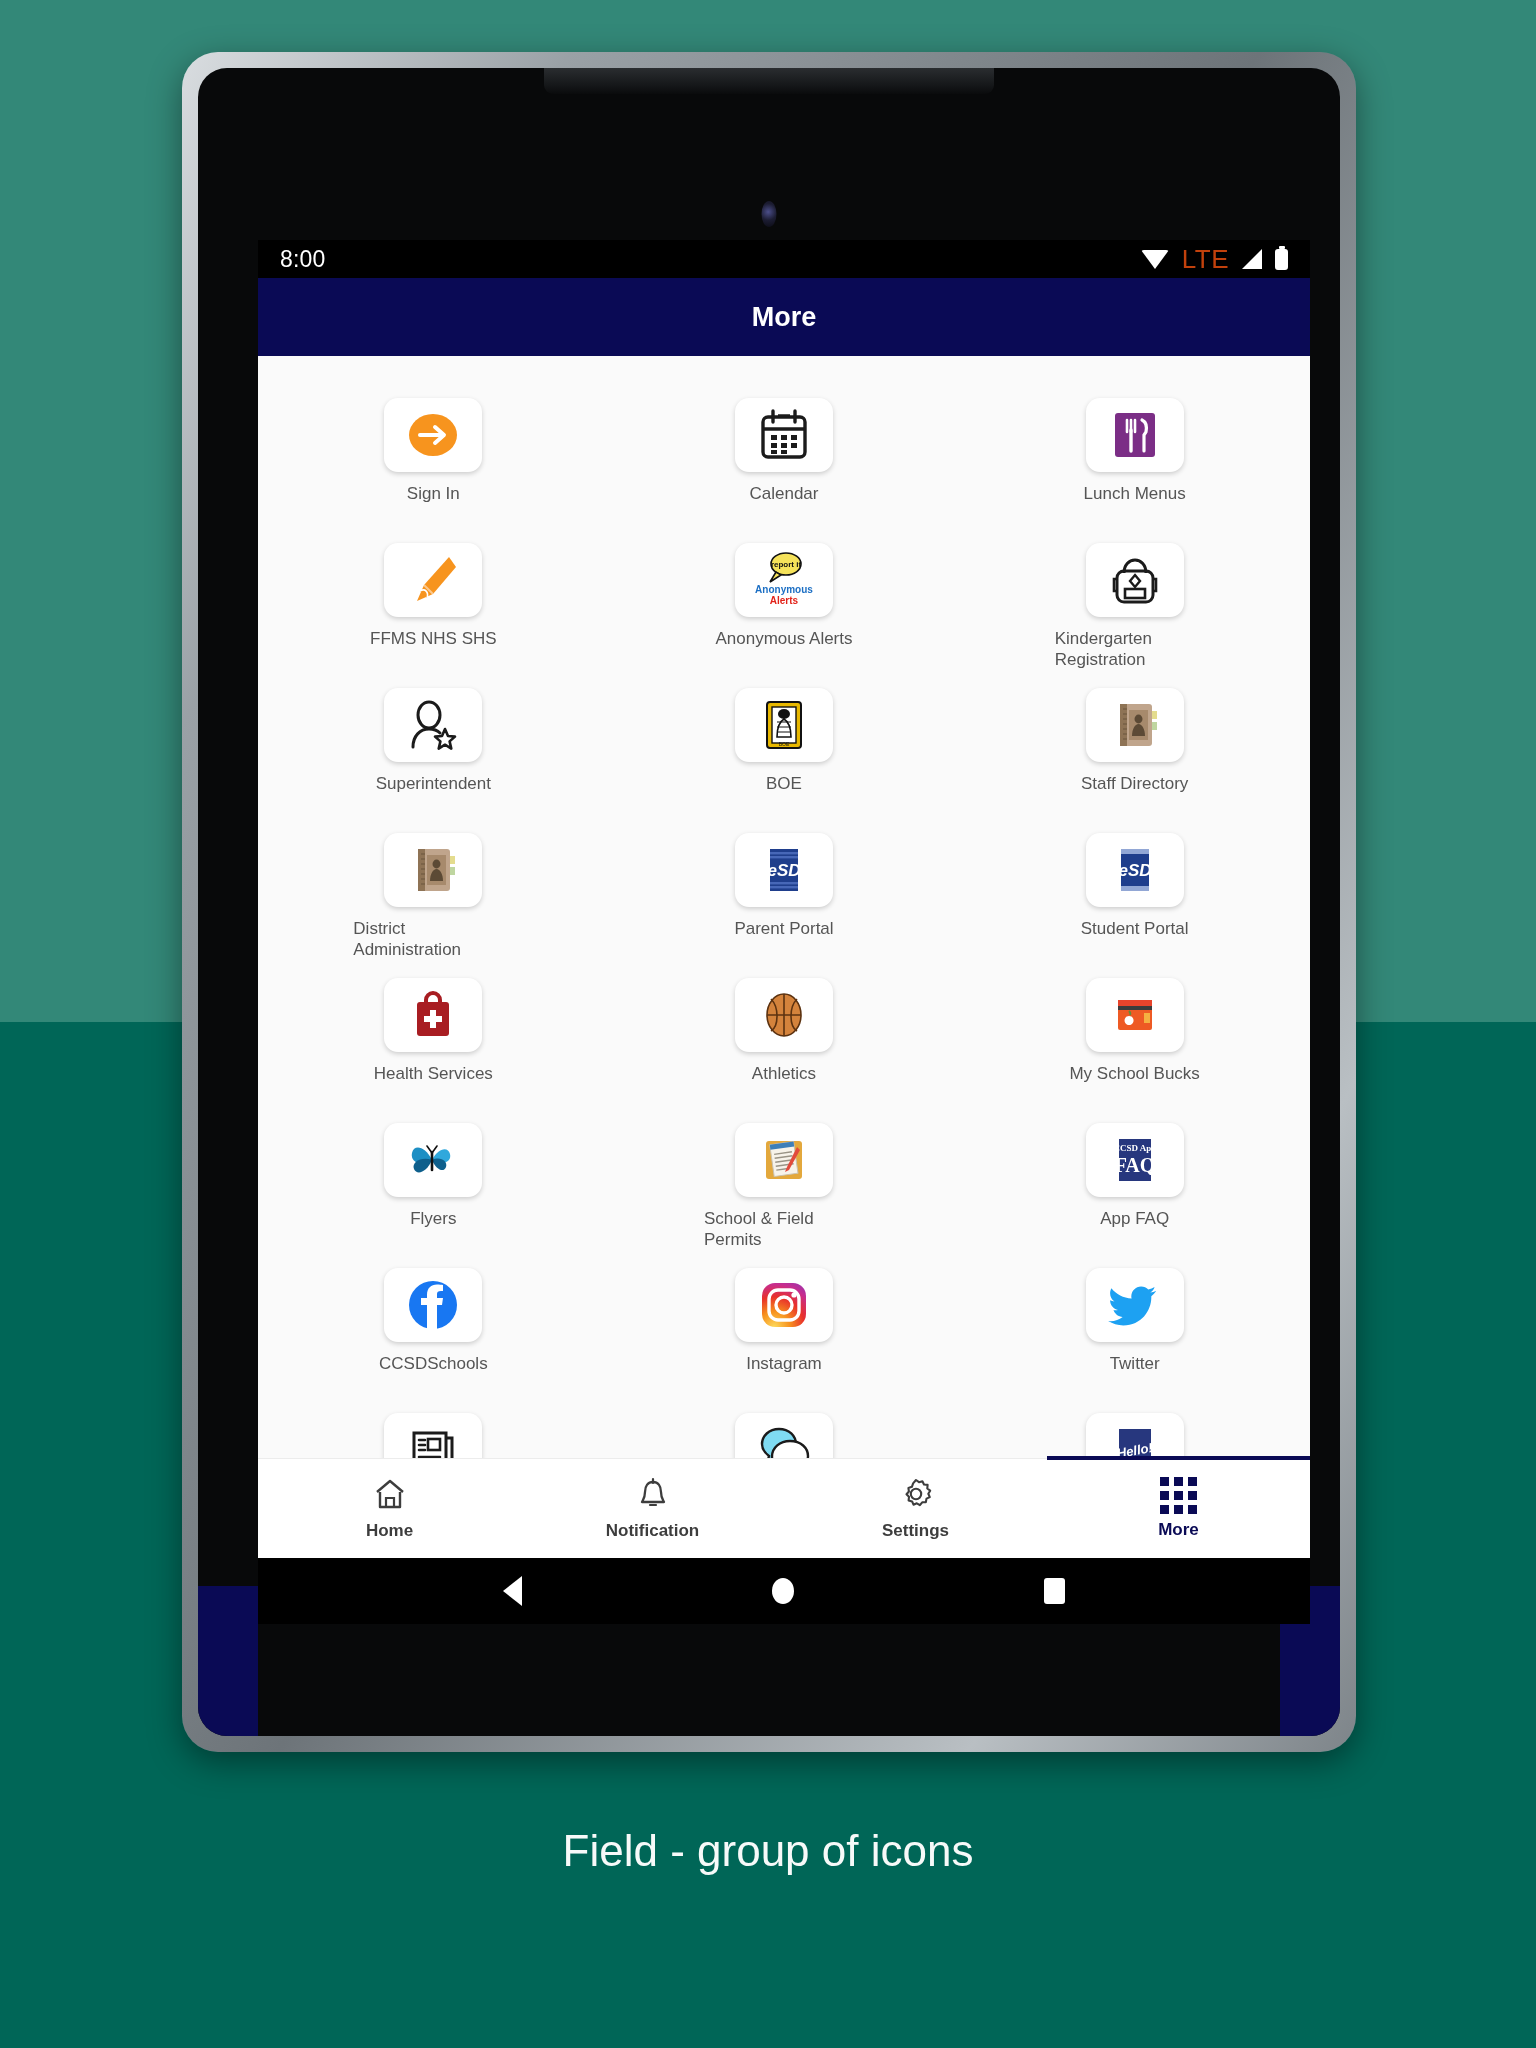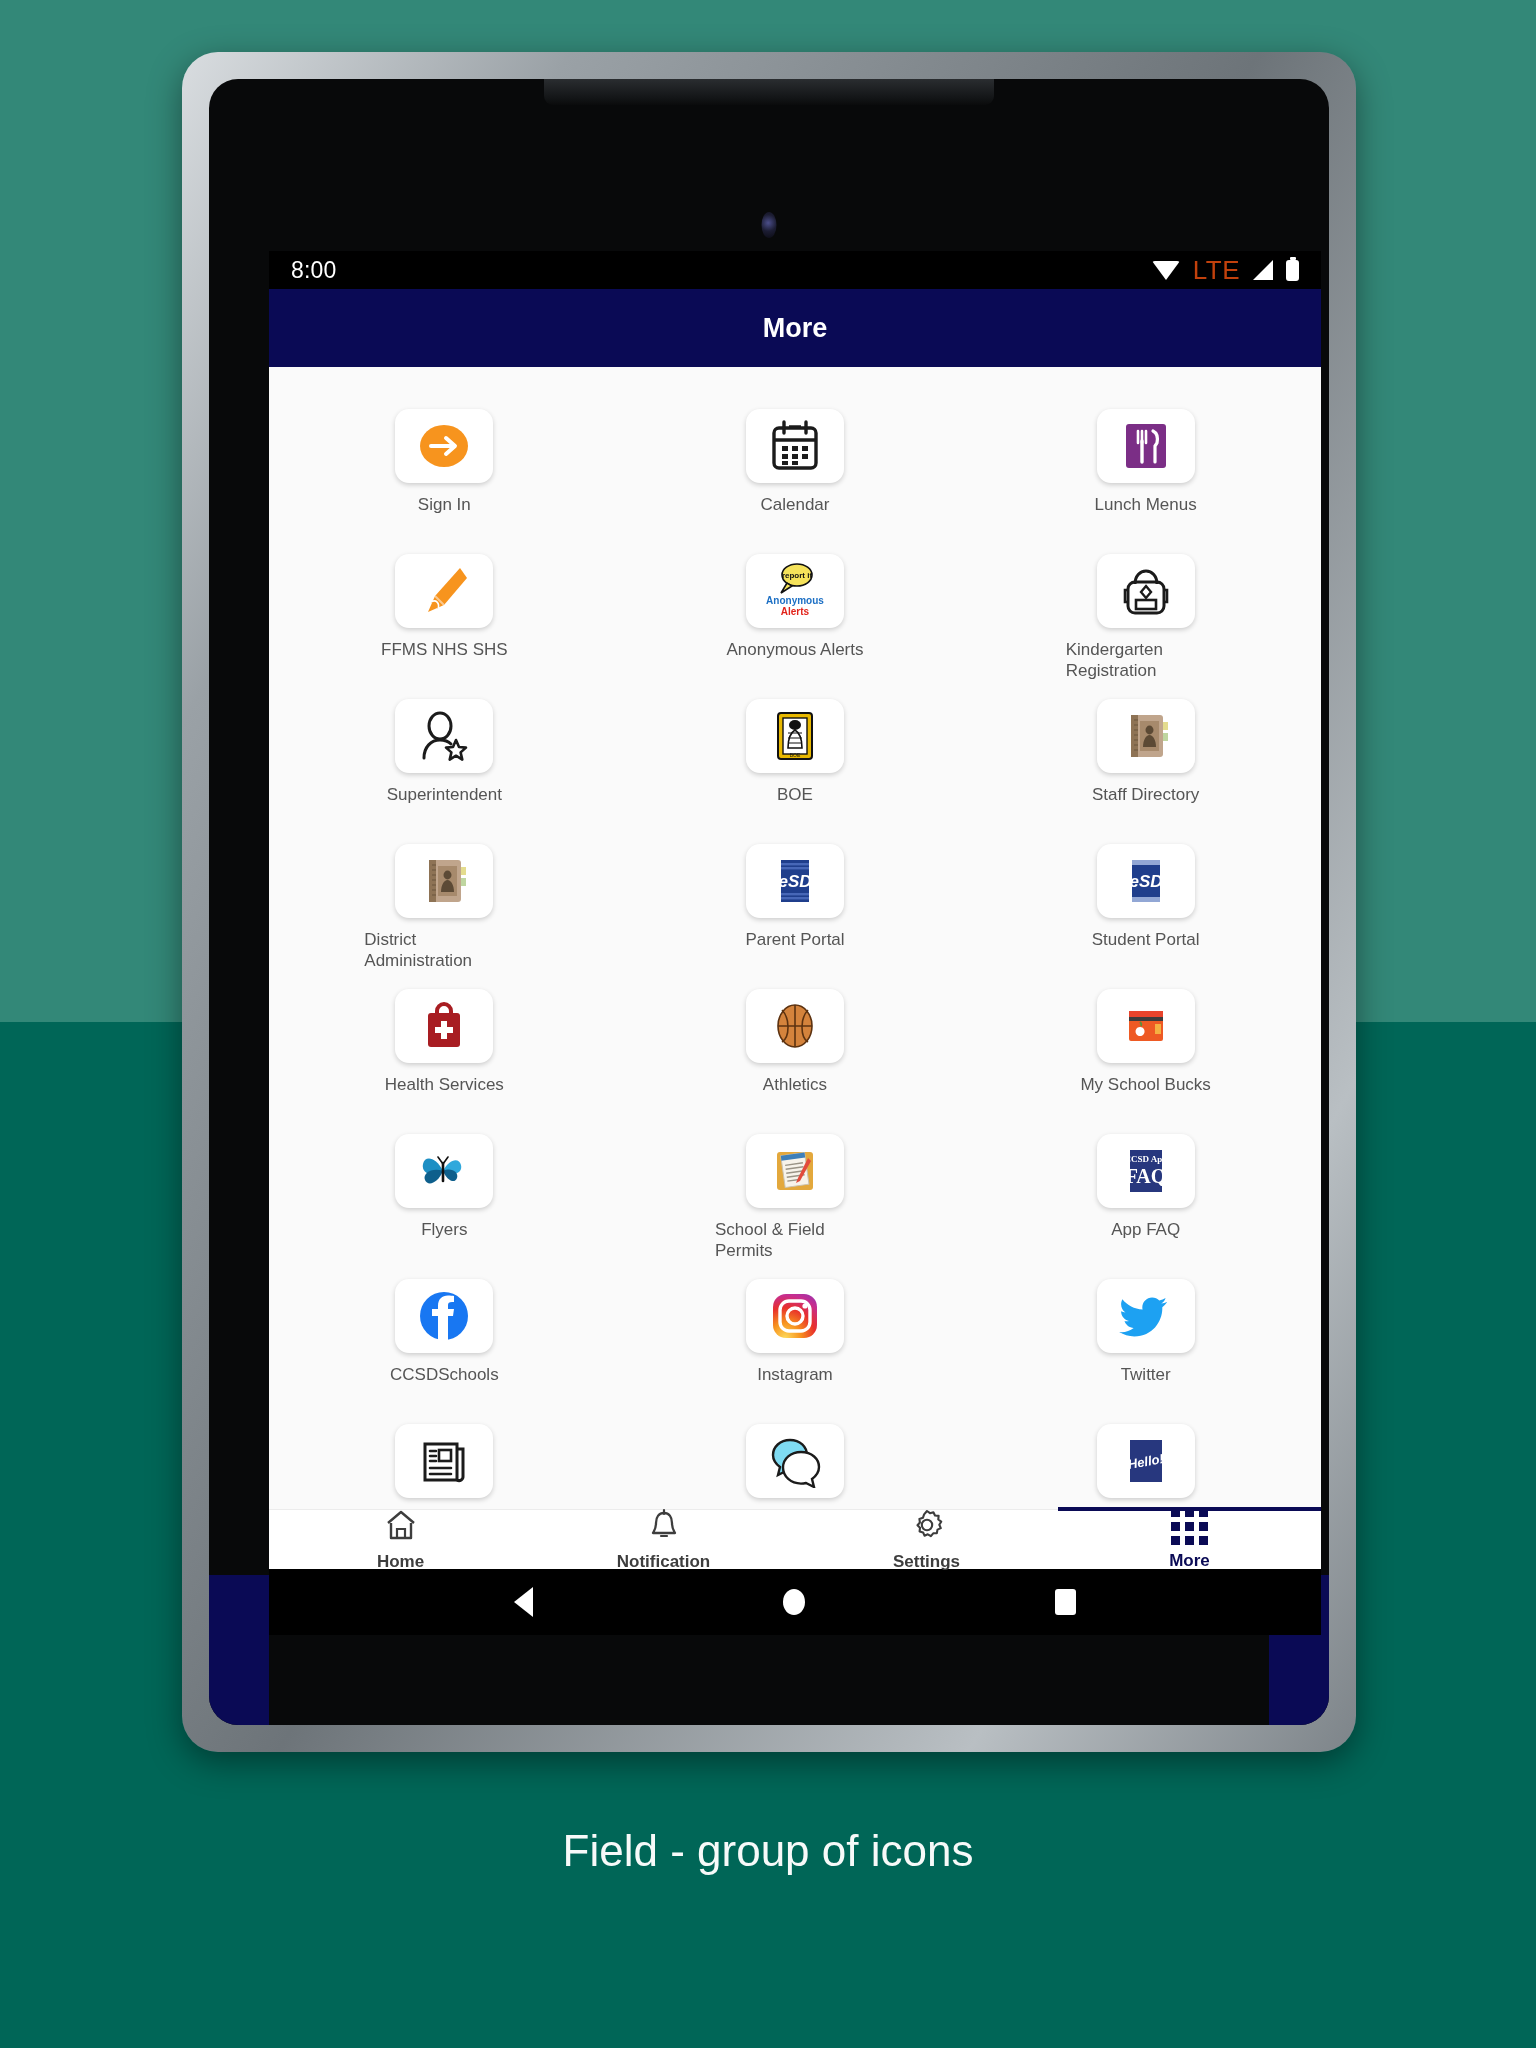--- a/index.html
+++ b/index.html
@@ -19,21 +19,21 @@
     position: absolute; left: 0; top: 1022px; width: 1536px; height: 1026px;
     background: #006657;
   }
 
   
   .device {
     position: absolute; left: 182px; top: 52px;
     width: 1174px; height: 1700px;
     border-radius: 36px;
     background: linear-gradient(120deg,#d9dde0 0%,#9aa1a6 18%,#6d7479 50%,#b9bfc3 82%,#7d8489 100%);
-    padding: 27px;
+    padding: 16px;
     box-shadow: 0 10px 34px rgba(0,0,0,0.42);
   }
   .device-screen {
     position: relative;
     width: 100%; height: 100%;
     background: #08090a;
     border-radius: 29px;
     overflow: hidden;
   }
   .speaker-notch {
@@ -113,21 +113,21 @@
   }
   .tile svg { display:block; }
   .cell-label {
     margin-top: 11px; text-align: left;
     font-size: 17px; color: #555; line-height: 1.25;
     max-width: 160px;
   }
 
   
   .tabbar {
-    height: 60px; background: #fff; flex: none;
+    height: 100px; background: #fff; flex: none;
     display: flex; align-items: stretch;
     border-top: 1px solid #ececec;
     position: relative;
   }
   .tab {
     flex: 1; display: flex; flex-direction: column;
     align-items: center; justify-content: center; gap: 6px;
     position: relative;
   }
   .tab-label { font-size: 17px; font-weight: bold; color: #3d3d3d; }

